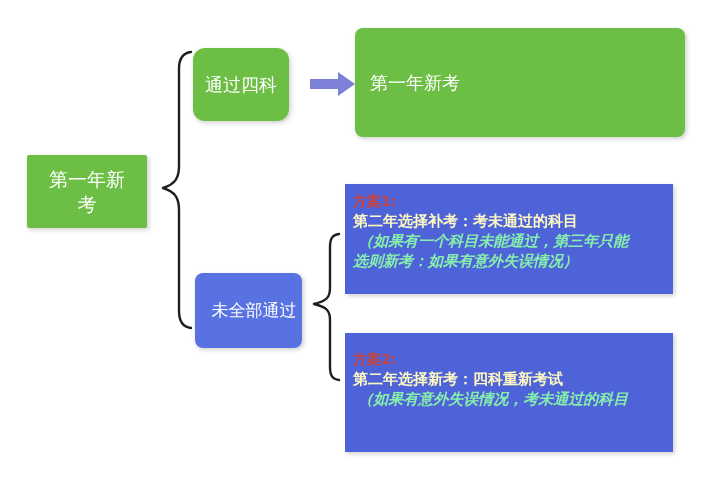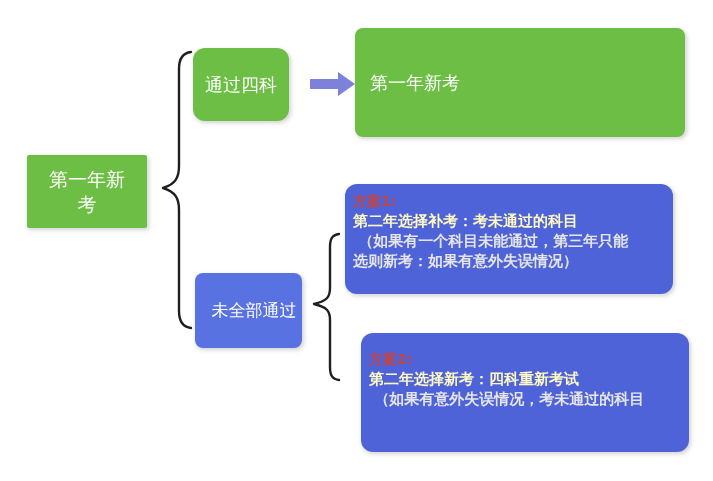--- a/index.html
+++ b/index.html
@@ -44,33 +44,33 @@
     justify-content: flex-start; text-align: left;
     padding-left: 15px;
   }
   .node-notall {
     left: 195px; top: 273px; width: 107px; height: 75px;
     border-radius: 8px; font-size: 17px; padding-left: 11px;
   }
   .panel {
     position: absolute;
     box-sizing: border-box;
-    border-radius: 12px;
+    border-radius: 0;
     color: #ffffff;
     font-size: 15px;
     font-weight: 700;
     line-height: 20px;
     padding: 7px 12px 0 8px;
     box-shadow: 1.5px 2px 4px rgba(130,130,130,0.35);
   }
   .panel-1 { left: 345px; top: 184px; width: 328px; height: 110px; }
-  .panel-2 { left: 345px; top: 333px; width: 328px; height: 119px; padding-top: 16px; margin-left: 16px; }
+  .panel-2 { left: 345px; top: 333px; width: 328px; height: 119px; padding-top: 16px; }
   .plan-title { color: #c64540; font-size: 14px; }
   .plan-main  { color: #fef9c3; }
-  .plan-note  { color: #e5e5e5; white-space: pre; }
+  .plan-note  { color: #86efac; white-space: pre; font-style: italic; }
 
   .brace, .arrow { position: absolute; }
   .brace path {
     fill: none;
     stroke: #1f1f1f;
     stroke-width: 2.4;
     stroke-linecap: round;
     stroke-linejoin: round;
   }
   .brace-main { left: 158px; top: 46px; }

